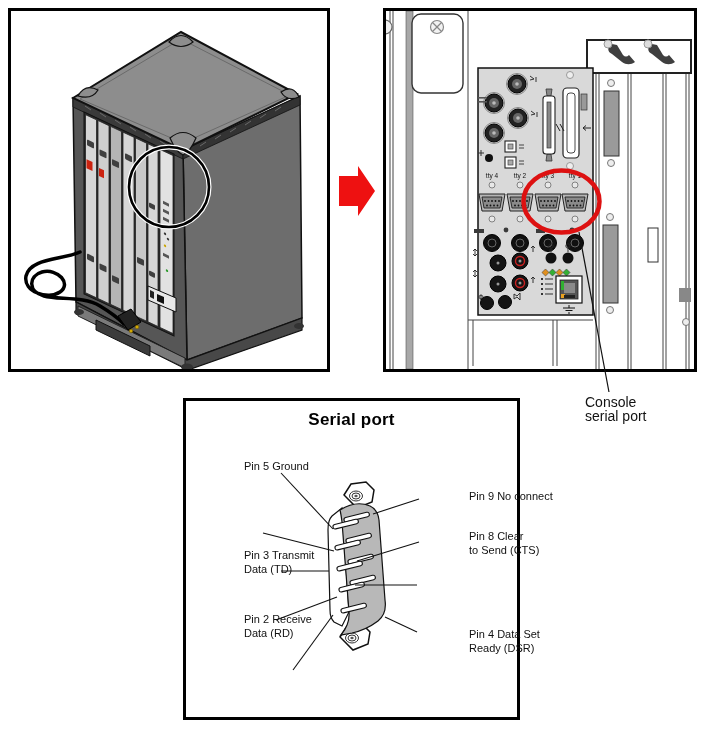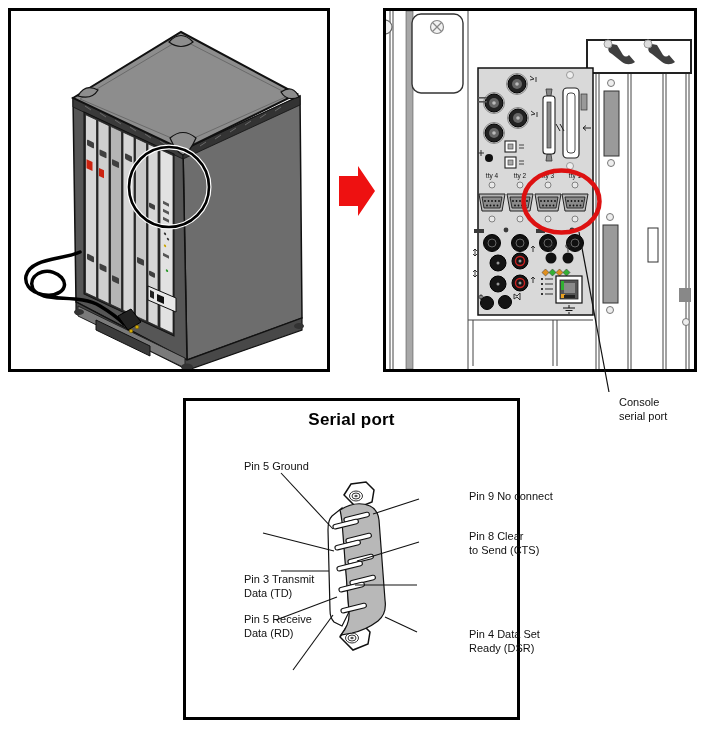--- a/index.html
+++ b/index.html
@@ -6,21 +6,21 @@
   .page{position:relative;width:705px;height:731px;background:#fff;overflow:hidden;
         font-family:"Liberation Sans",sans-serif;color:#111;}
   .box{position:absolute;background:#fff;border:3px solid #000;}
   .box svg{position:absolute;left:0;top:0;}
   #overview-box{left:8px;top:8px;width:316px;height:358px;}
   #rear-box{left:383px;top:8px;width:308px;height:358px;}
   #serial-box{left:183px;top:398px;width:331px;height:316px;}
   .diagram-title{position:absolute;left:0;right:0;top:9px;text-align:center;
         font-weight:bold;font-size:17px;letter-spacing:.2px;color:#000;}
   .pin-label{position:absolute;font-size:11px;line-height:13.5px;white-space:nowrap;color:#111;padding-left:48px;}
-  .console-label{position:absolute;left:585px;top:395px;font-size:11px;line-height:14px;color:#111;margin-left:34px;}
+  .console-label{position:absolute;left:585px;top:395px;font-size:14px;line-height:14px;color:#111;}
   .overlay{position:absolute;left:0;top:0;pointer-events:none;}
   svg text.tty{font-family:"Liberation Sans",sans-serif;font-size:6.5px;fill:#111;}
 </style>
 </head>
 <body>
 
 <div class="page">
 
   <div class="box" id="overview-box">
     <svg width="316" height="358" viewBox="11 11 316 358">
@@ -459,26 +459,26 @@
         <line x1="419" y1="499" x2="373" y2="514"></line>
         <line x1="419" y1="542" x2="357" y2="561"></line>
         <line x1="417" y1="585" x2="355" y2="585"></line>
         <line x1="417" y1="632" x2="385" y2="617"></line>
       </g>
     </svg>
 
     <div class="pin-label" style="left:10px;top:59px">
       <div>Pin 5 Ground</div>
     </div>
-    <div class="pin-label" style="left:10px;top:172px">
+    <div class="pin-label" style="left:10px;top:148px">
       <div>Pin 3 Transmit</div>
       <div>Data (TD)</div>
     </div>
     <div class="pin-label" style="left:10px;top:212px">
-      <div>Pin 5 Receive</div>
+      <div>Pin 2 Receive</div>
       <div>Data (RD)</div>
     </div>
     <div class="pin-label" style="left:235px;top:89px">
       <div>Pin 9 No connect</div>
     </div>
     <div class="pin-label" style="left:235px;top:129px">
       <div>Pin 8 Clear</div>
       <div>to Send (CTS)</div>
     </div>
     <div class="pin-label" style="left:235px;top:227px">

